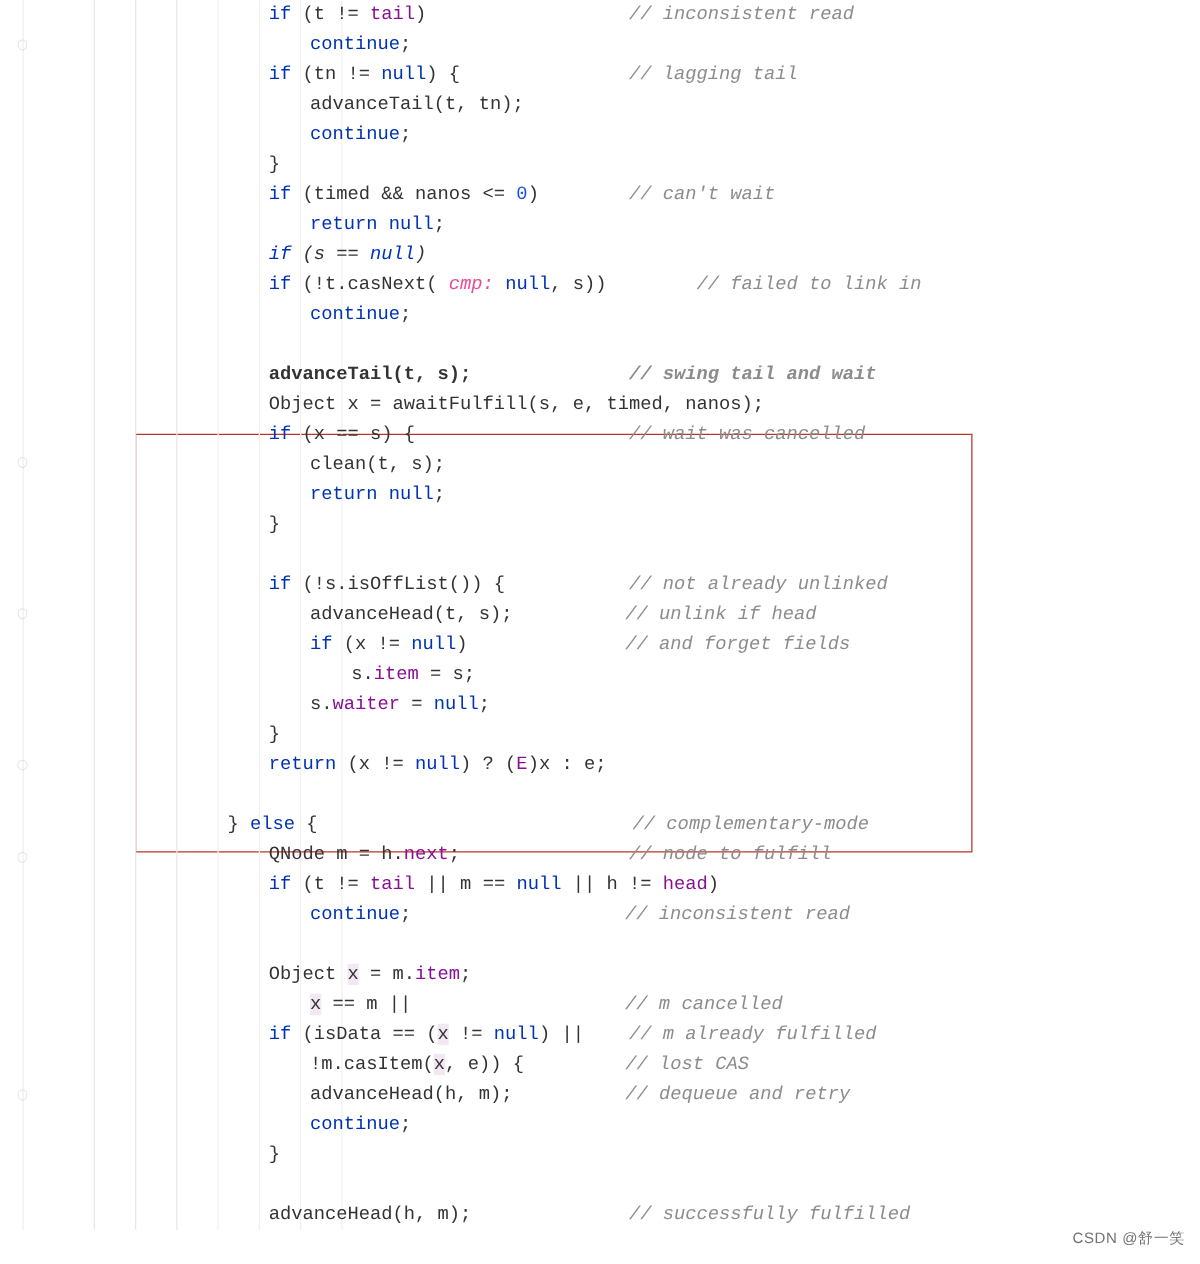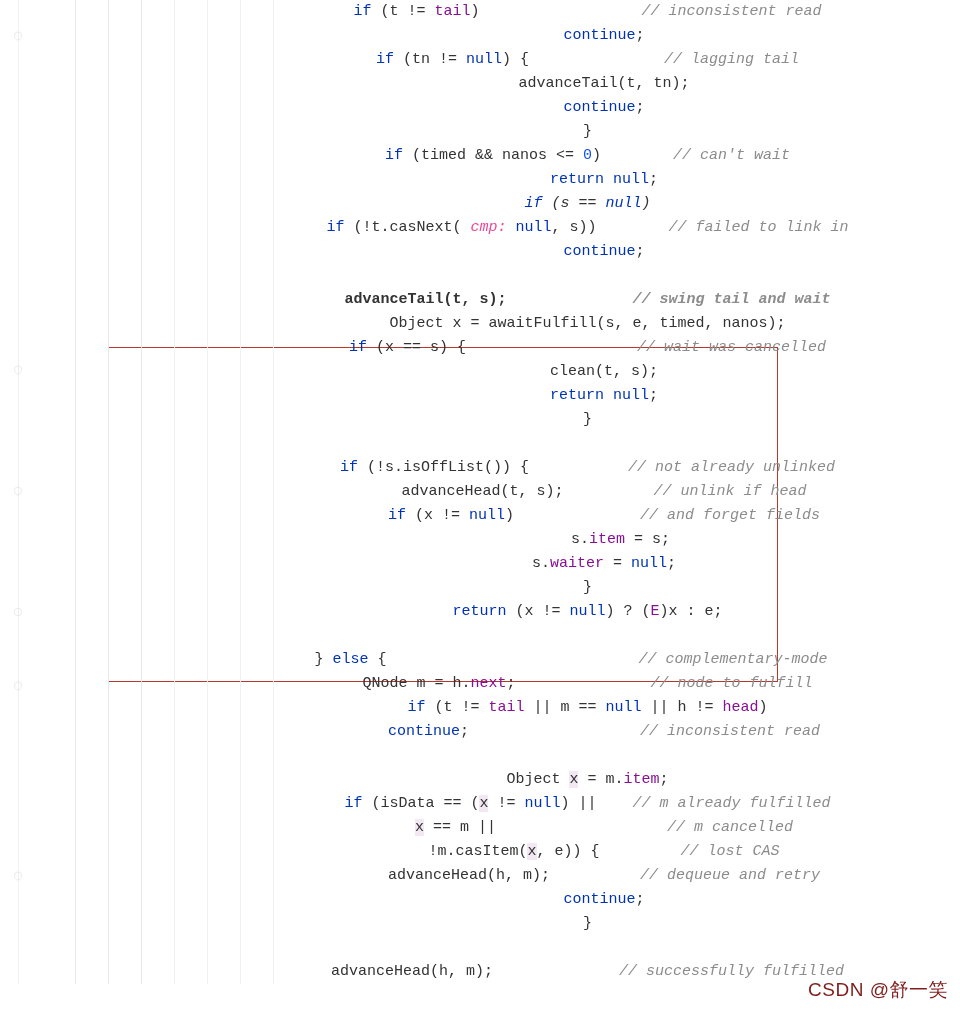--- a/index.html
+++ b/index.html
@@ -3,37 +3,37 @@
 <meta charset="utf-8">
 <style>
   * { margin: 0; padding: 0; box-sizing: border-box; }
   body { font-family: 'Consolas', 'Monaco', 'Courier New', monospace; font-size: 15px; background: #ffffff; color: #333; line-height: 24px; position: relative; overflow: hidden; }
   .editor { position: relative; padding-left: 28px; }
   .gutter-track { position: absolute; left: 18px; top: 0; bottom: 0; width: 1px; background: #f0f0f0; }
   .gutter-icons { position: absolute; left: 12px; top: 0; width: 14px; }
   .gutter-icon { position: absolute; width: 12px; height: 12px; display: flex; align-items: center; justify-content: center; }
   .gutter-icon svg { width: 10px; height: 10px; opacity: 0.35; }
   .code { padding-left: 8px; position: relative; }
-  .code-line { white-space: pre; height: 24px; position: relative; text-align: center; }
+  .code-line { white-space: pre; height: 24px; position: relative; }
   .guide { position: absolute; top: 0; bottom: 0; width: 1px; background: #f1f1f1; }
   .fold-line { position: absolute; top: 0; bottom: 0; width: 1px; background: #e8e8e8; }
   .highlight-box { position: absolute; border: 1px solid #b8362a; pointer-events: none; }
   .kw { color: #0033b3; font-weight: 500; }
   .ident { color: #871094; }
   .field { color: #871094; }
   .num { color: #1750eb; }
   .paren { color: #333; }
   .op { color: #333; }
   .comment { color: #8c8c8c; font-style: italic; }
   .method { color: #333; }
   .param-hint { color: #ec4899; font-style: italic; }
   .txt { color: #333; }
   .var { color: #333; }
   .hl-bg { background: #f3e7f3; }
-  .watermark { position: fixed; bottom: 9px; right: 12px; color: #7f1d1d; font-size: 19px; font-family: -apple-system, sans-serif; letter-spacing: 0.5px; }
+  .watermark { position: fixed; bottom: 9px; right: 12px; color: #737373; font-size: 12px; font-family: -apple-system, sans-serif; letter-spacing: 0.5px; }
 </style>
 </head>
 <body>
 
 <div class="editor">
   <div class="gutter-track"></div>
   <div class="gutter-icons" id="gutter-icons">
       <div class="gutter-icon" style="top: 30px;">
         <svg viewBox="0 0 24 24" fill="none" stroke="#bbb" stroke-width="2">
           <path d="M12 2 L4 6 L4 12 C4 17 8 21 12 22 C16 21 20 17 20 12 L20 6 Z"></path>
@@ -105,22 +105,22 @@
       <div class="code-line" style="padding-left: 212px;"><span class="var">s</span><span class="op">.</span><span class="field">waiter</span><span class="op"> = </span><span class="kw">null</span><span class="op">;</span></div>
       <div class="code-line" style="padding-left: 179px;"><span class="paren">}</span></div>
       <div class="code-line" style="padding-left: 179px;"><span class="kw">return </span><span class="paren">(</span><span class="var">x </span><span class="op">!= </span><span class="kw">null</span><span class="paren">) ? (</span><span class="ident">E</span><span class="paren">)</span><span class="var">x </span><span class="op">: </span><span class="var">e</span><span class="op">;</span></div>
       <div class="code-line" style="padding-left: 179px;"></div>
       <div class="code-line" style="padding-left: 146px;"><span class="paren">} </span><span class="kw">else </span><span class="paren">{</span><span class="txt">                            </span><span class="comment">// complementary-mode</span></div>
       <div class="code-line" style="padding-left: 179px;"><span class="var">QNode </span><span class="var">m </span><span class="op">= </span><span class="var">h</span><span class="op">.</span><span class="field">next</span><span class="op">;</span><span class="txt">               </span><span class="comment">// node to fulfill</span></div>
       <div class="code-line" style="padding-left: 179px;"><span class="kw">if </span><span class="paren">(</span><span class="var">t </span><span class="op">!= </span><span class="field">tail</span><span class="op"> || </span><span class="var">m </span><span class="op">== </span><span class="kw">null</span><span class="op"> || </span><span class="var">h </span><span class="op">!= </span><span class="field">head</span><span class="paren">)</span></div>
       <div class="code-line" style="padding-left: 212px;"><span class="kw">continue</span><span class="op">;</span><span class="txt">                   </span><span class="comment">// inconsistent read</span></div>
       <div class="code-line" style="padding-left: 179px;"></div>
       <div class="code-line" style="padding-left: 179px;"><span class="var">Object </span><span class="var hl-bg">x</span><span class="op"> = </span><span class="var">m</span><span class="op">.</span><span class="field">item</span><span class="op">;</span></div>
+      <div class="code-line" style="padding-left: 212px;"><span class="var hl-bg">x</span><span class="op"> == </span><span class="var">m </span><span class="op">||</span><span class="txt">                   </span><span class="comment">// m cancelled</span></div>
       <div class="code-line" style="padding-left: 179px;"><span class="kw">if </span><span class="paren">(</span><span class="var">isData </span><span class="op">== (</span><span class="var hl-bg">x</span><span class="op"> != </span><span class="kw">null</span><span class="op">) ||</span><span class="txt">    </span><span class="comment">// m already fulfilled</span></div>
-      <div class="code-line" style="padding-left: 212px;"><span class="var hl-bg">x</span><span class="op"> == </span><span class="var">m </span><span class="op">||</span><span class="txt">                   </span><span class="comment">// m cancelled</span></div>
       <div class="code-line" style="padding-left: 212px;"><span class="op">!</span><span class="var">m</span><span class="op">.</span><span class="method">casItem</span><span class="paren">(</span><span class="var hl-bg">x</span><span class="op">, </span><span class="var">e</span><span class="paren">)) {</span><span class="txt">         </span><span class="comment">// lost CAS</span></div>
       <div class="code-line" style="padding-left: 212px;"><span class="method">advanceHead</span><span class="paren">(</span><span class="var">h</span><span class="op">, </span><span class="var">m</span><span class="paren">);</span><span class="txt">          </span><span class="comment">// dequeue and retry</span></div>
       <div class="code-line" style="padding-left: 212px;"><span class="kw">continue</span><span class="op">;</span></div>
       <div class="code-line" style="padding-left: 179px;"><span class="paren">}</span></div>
       <div class="code-line" style="padding-left: 179px;"></div>
       <div class="code-line" style="padding-left: 179px;"><span class="method">advanceHead</span><span class="paren">(</span><span class="var">h</span><span class="op">, </span><span class="var">m</span><span class="paren">);</span><span class="txt">              </span><span class="comment">// successfully fulfilled</span></div>
     </div>
 </div>
 
 <div class="watermark">CSDN @舒一笑</div>

